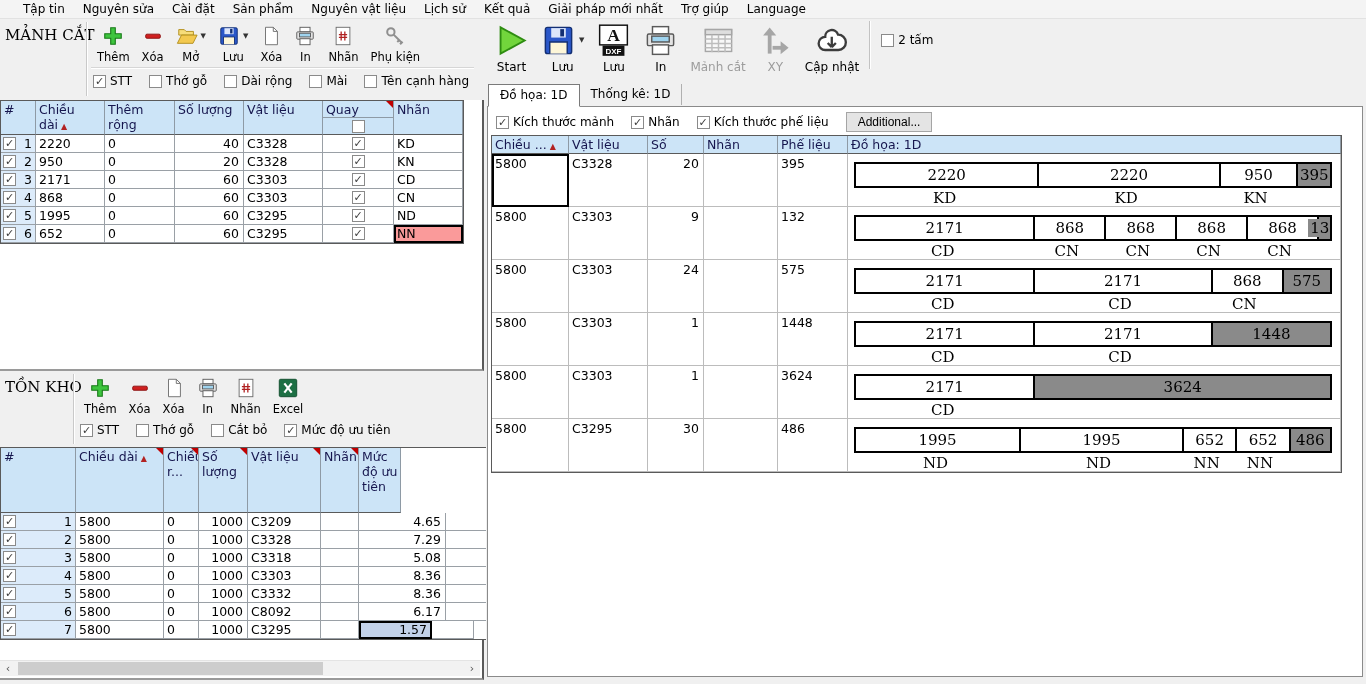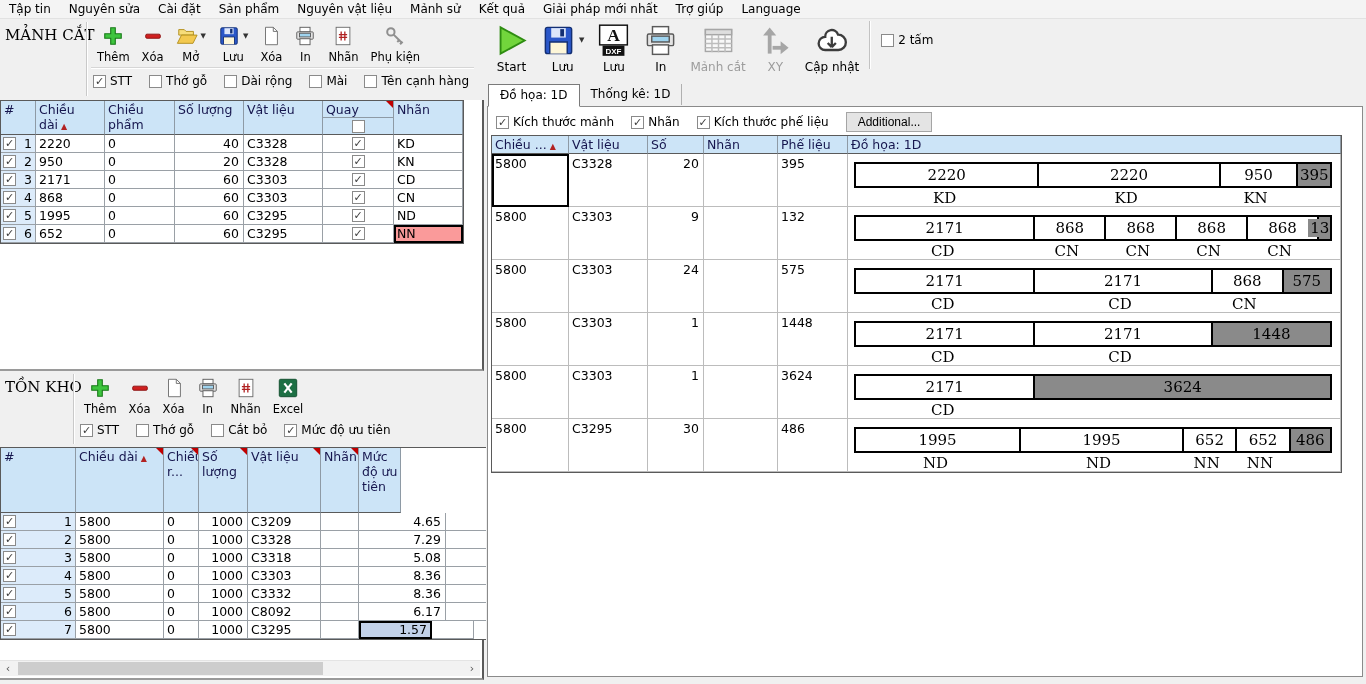--- a/index.html
+++ b/index.html
@@ -5,21 +5,21 @@
   html,body{margin:0;padding:0;}
   body{
     width:1366px;height:684px;position:relative;overflow:hidden;
     background:#f0f0f0;
     font-family:"DejaVu Sans","Liberation Sans",sans-serif;
     font-size:12px;color:#000;
     -webkit-font-smoothing:antialiased;
   }
   
   #menubar{position:absolute;left:0;top:0;width:1366px;height:19px;background:#f4f4f4;
-    display:flex;align-items:center;padding-left:0;box-sizing:border-box;border-bottom:1px solid #e2e2e2;}
+    display:flex;align-items:center;padding-left:14px;box-sizing:border-box;border-bottom:1px solid #e2e2e2;}
   .menu-item{padding:1px 9px;cursor:default;white-space:nowrap;}
   
   .panel{position:absolute;background:#f0f0f0;box-sizing:border-box;}
   .panel-title{position:absolute;left:5px;top:7px;font-family:"DejaVu Serif","Liberation Serif",serif;
     font-size:15px;color:#000;white-space:nowrap;}
   .vsep{position:absolute;width:1px;background:#c9c9c9;border-right:1px solid #fff;}
   
   .tb{position:absolute;display:flex;align-items:flex-start;}
   .tbtn{display:flex;flex-direction:column;align-items:center;padding:2px 6px 1px 6px;cursor:default;}
   .iconrow{display:flex;align-items:center;height:26px;}
@@ -102,21 +102,21 @@
 </style>
 </head>
 <body>
 
 <div id="menubar">
     <div class="menu-item">Tập tin</div>
     <div class="menu-item">Nguyên sửa</div>
     <div class="menu-item">Cài đặt</div>
     <div class="menu-item">Sản phẩm</div>
     <div class="menu-item">Nguyên vật liệu</div>
-    <div class="menu-item">Mảnh sử</div>
+    <div class="menu-item">Lịch sử</div>
     <div class="menu-item">Kết quả</div>
     <div class="menu-item">Giải pháp mới nhất</div>
     <div class="menu-item">Trợ giúp</div>
     <div class="menu-item">Language</div>
   </div>
 
 <div class="panel" id="panel-pieces">
   <div class="headstrip" style="height:81px;">
     <div class="panel-title">MẢNH CẮT</div>
     <div class="vsep" style="left:86px;top:3px;height:74px;"></div>
@@ -219,21 +219,21 @@
         <label class="opt">
           <span class="cb"></span>
           <span class="optlabel">Tên cạnh hàng</span>
         </label>
       </div>
   </div>
   <div class="tablearea" id="pieces-tablearea">
     <div id="pieces-table"><div class="gridtable"><div class="trow">
             <div class="hc" style="width:35px;height:34px;">#</div>
             <div class="hc" style="width:69px;height:34px;">Chiều dài<span class="sort">▲</span></div>
-            <div class="hc" style="width:70px;height:34px;">Chiều phẩm</div>
+            <div class="hc" style="width:70px;height:34px;">Thêm rộng</div>
             <div class="hc" style="width:69px;height:34px;">Số lượng</div>
             <div class="hc" style="width:79px;height:34px;">Vật liệu</div>
             <div class="hc" style="width:71px;height:34px;">
               <div class="quaylbl">Quay</div>
               <span class="flag"></span>
               <div class="quaycb">
                 <span class="cb"></span>
               </div>
             </div>
             <div class="hc" style="width:69px;height:34px;">Nhãn</div>

